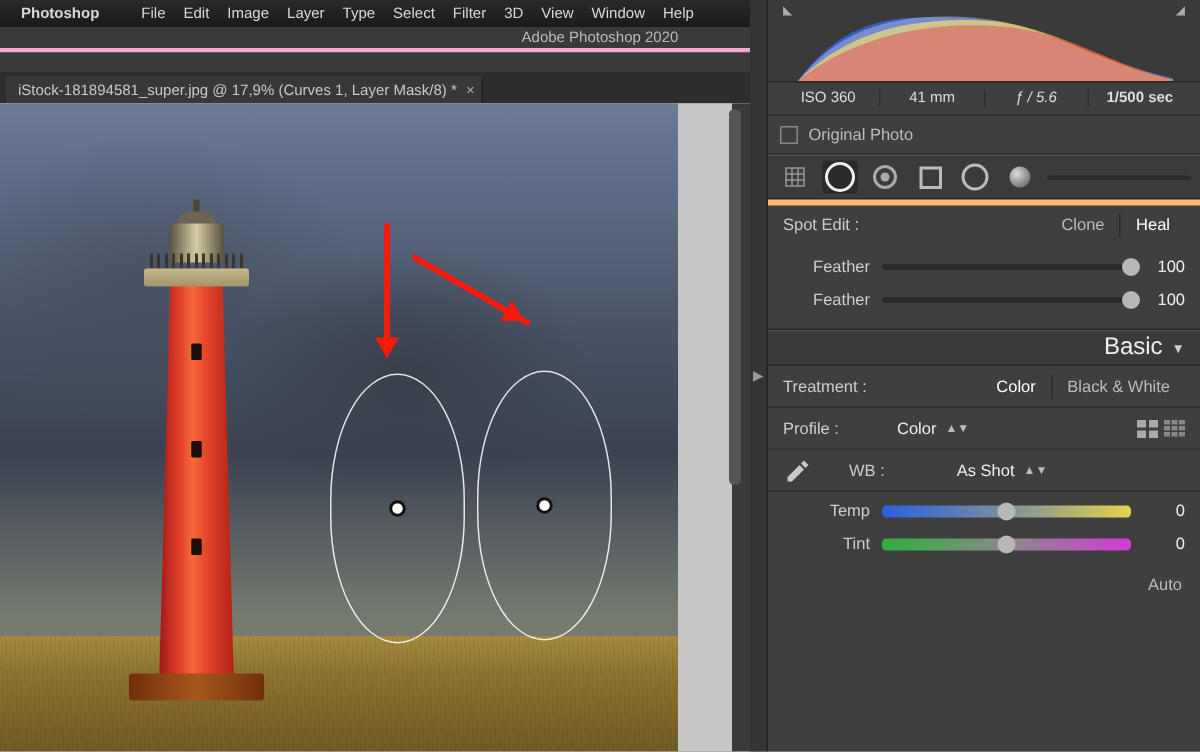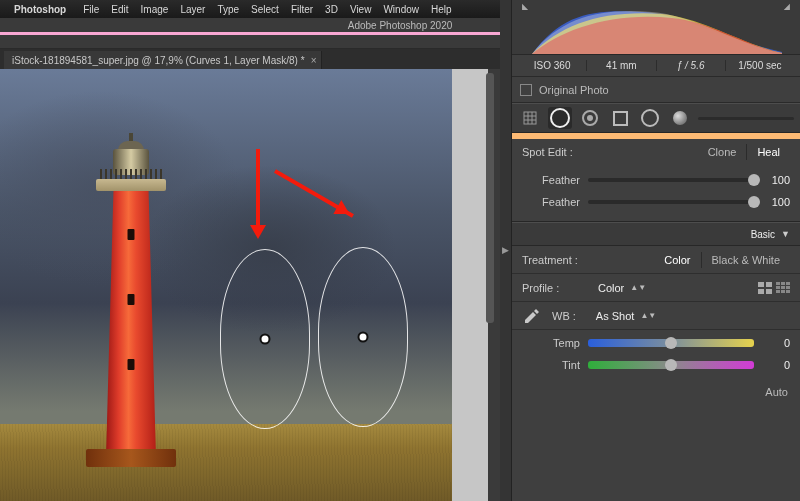--- a/index.html
+++ b/index.html
@@ -1,20 +1,20 @@
 <!DOCTYPE html>
 <html><head>
 <meta charset="utf-8">
 <style>
   * { box-sizing: border-box; margin: 0; padding: 0; font-family: -apple-system, "Helvetica Neue", Arial, sans-serif; }
   body { width: 800px; height: 501px; background: #383838; overflow: hidden; position: relative; }
   
   .menubar { height: 18px; background: linear-gradient(#2a2a2a,#1a1a1a); display:flex; align-items:center; padding:0 6px; font-size:10px; color:#d8d8d8; }
   .menubar .apple { font-size:11px; margin-right:8px; }
-  .menubar .app { font-weight:bold; margin-right:17px; }
+  .menubar .app { font-weight:bold; margin-right:28px; }
   .menubar .mi { margin-right:12px; cursor:default; }
   
   .titlebar { height:17px; background:#3a3a3a; border-bottom:3px solid #f9a8d4; display:flex; align-items:center; justify-content:center; font-size:10px; color:#bbb; }
   
   .iconrow { height:14px; background:#3a3a3a; border-bottom:1px solid #2a2a2a; display:flex; align-items:center; justify-content:flex-end; padding:0 150px 0 0; }
   
   .tabbar { height:20px; background:#2d2d2d; display:flex; align-items:flex-end; font-size:10px; padding-left:4px; }
   .tab { height:18px; padding:0 16px 0 8px; background:#383838; border-right:1px solid #222; display:flex; align-items:center; color:#c8c8c8; position:relative; }
   .tab .x { position:absolute; right:4px; font-size:10px; color:#aaa; }
   
@@ -55,47 +55,47 @@
   
   .rpanel { position:absolute; left:500px; top:0; width:300px; height:501px; background:#3f3f3f; font-size:11px; color:#ccc; display:flex; flex-direction:column; }
   .rpanel .collapse { width:12px; background:#343434; position:absolute; left:0; top:0; bottom:0; border-right:1px solid #222;}
   .rpanel .collapse .tri { position:absolute; left:2px; top:245px; color:#999; font-size:9px;}
   .rcol { margin-left:12px; width:288px; display:flex; flex-direction:column; }
   .histo { height:55px; position:relative; background:#3a3a3a; border-bottom:1px solid #282828; overflow:hidden;}
   .histo svg { position:absolute; left:20px; top:4px; }
   .histo .tri { position:absolute; top:2px; color:#aaa; font-size:8px;}
   .metarow { height:22px; background:#3f3f3f; border-bottom:1px solid #2a2a2a; display:flex; align-items:center; font-size:10px; color:#ddd; padding:0 6px; }
   .metarow .cell { flex:1; text-align:center; border-right:1px solid #2c2c2c; padding:0 3px;}
-  .metarow .cell:last-child { border-right:none;}
+  .metarow .cell:last-child { border-right:none;font-weight:bold;}
   .metarow .cell .lbl { font-style:italic;}
   .origrow { height:26px; display:flex; align-items:center; padding:0 8px; color:#bbb; border-bottom:1px solid #2a2a2a;}
   .origrow .chk { width:12px; height:12px; border:1px solid #888; margin-right:7px; }
   .toolrow { height:30px; background:#3b3b3b; border-top:1px solid #4d4d4d; border-bottom:1px solid #262626; display:flex; align-items:center; padding:0 6px; gap:6px;}
   .toolbtn { width:24px; height:22px; display:flex; align-items:center; justify-content:center; border-radius:3px; color:#ddd;}
   .toolcircle { width:20px; height:20px; border:2px solid #eee; border-radius:50%; display:block;}
   .toolrect { width:15px; height:15px; border:2px solid #bbb; }
   .toolring { width:18px; height:18px; border:2px solid #bbb; border-radius:50%; }
   .toolknob { width:14px; height:14px; border-radius:50%; background:radial-gradient(circle at 35% 35%, #ddd,#888 60%,#555);}
-  .panel { background:#3f3f3f; border-top:6px solid #fdba74; border-bottom:1px solid #262626; }
+  .panel { background:#3f3f3f; border-top:4px solid #fdba74; border-bottom:1px solid #262626; }
   .panel .hdr { display:flex; align-items:center; height:26px; padding:0 10px; font-size:11px;}
   .panel .hdr .spacer { flex:1;}
   .seg { display:flex; gap:0; font-size:11px;}
   .seg .opt { padding:2px 10px; color:#bbb; }
   .seg .opt.sel { color:#fff;}
   .seg.divider .opt + .opt { border-left:1px solid #2b2b2b;}
   .sliders { padding:4px 10px 8px 10px;}
   .srow { display:flex; align-items:center; height:22px; gap:8px;}
   .srow .lbl { width:58px; text-align:right; color:#ccc;}
   .srow .val { width:28px; text-align:right; color:#eee;}
   .track { flex:1; height:4px; background:#2a2a2a; border-radius:2px; position:relative;}
   .thumb { position:absolute; top:-4px; width:12px; height:12px; border-radius:50%; background:#b8b8b8; transform:translateX(-50%);}
   .btnrow { height:26px; display:flex; align-items:center; justify-content:flex-end; gap:24px; padding:0 14px; background:#3a3a3a; border-top:1px solid #4a4a4a;}
   .btnrow span { color:#ddd;}
   .basic-hdr { height:24px; display:flex; align-items:center; justify-content:flex-end; padding:0 10px; background:#3a3a3a; border-top:1px solid #4d4d4d; border-bottom:1px solid #272727;}
-  .basic-hdr .title { color:#eee; font-size:10px; margin-right:6px;}
+  .basic-hdr .title { color:#eee; font-size:16px; margin-right:6px;}
   .basic-hdr .tri2 { font-size:9px; color:#ccc;}
   .kvrow { height:28px; display:flex; align-items:center; padding:0 10px; border-bottom:1px solid #2e2e2e;}
   .kvrow .k { color:#ccc; width:76px;}
   .kvrow .spacer { flex:1;}
   .gridicons { display:flex; gap:4px;}
   .gridicons div { width:14px; height:12px; }
   .gi1 { background:
      linear-gradient(#aaa,#aaa) 0 0/6px 5px no-repeat,
      linear-gradient(#aaa,#aaa) 8px 0/6px 5px no-repeat,
      linear-gradient(#aaa,#aaa) 0 7px/6px 5px no-repeat,
@@ -105,21 +105,21 @@
      linear-gradient(#888,#888) 5px 0/4px 3px no-repeat,
      linear-gradient(#888,#888) 10px 0/4px 3px no-repeat,
      linear-gradient(#888,#888) 0 4px/4px 3px no-repeat,
      linear-gradient(#888,#888) 5px 4px/4px 3px no-repeat,
      linear-gradient(#888,#888) 10px 4px/4px 3px no-repeat,
      linear-gradient(#888,#888) 0 8px/4px 3px no-repeat,
      linear-gradient(#888,#888) 5px 8px/4px 3px no-repeat,
      linear-gradient(#888,#888) 10px 8px/4px 3px no-repeat;}
   .dd { display:flex; align-items:center; gap:6px; color:#eee;}
   .dd .caret { font-size:8px; color:#bbb;}
-  .wbrow { height:28px; display:flex; align-items:center; padding:0 10px; gap:10px; border-bottom:1px solid #2e2e2e;}
+  .wbrow { height:28px; display:flex; align-items:center; padding:0 10px; gap:24px; border-bottom:1px solid #2e2e2e;}
   .eyedrop svg { display:block;}
   .temp-track { flex:1; height:8px; border-radius:3px; position:relative;}
   .grad-temp { background:linear-gradient(90deg,#2a5fdc,#7c8f9d 50%,#e6d24d);}
   .grad-tint { background:linear-gradient(90deg,#2fae3b,#8a8a8a 50%,#d23bd6);}
   .bottom-fade { height:20px; display:flex; align-items:flex-start; justify-content:flex-end; padding:2px 12px; color:#bbb; font-size:11px;}
 </style>
 </head>
 <body>
 
 <div class="menubar">

